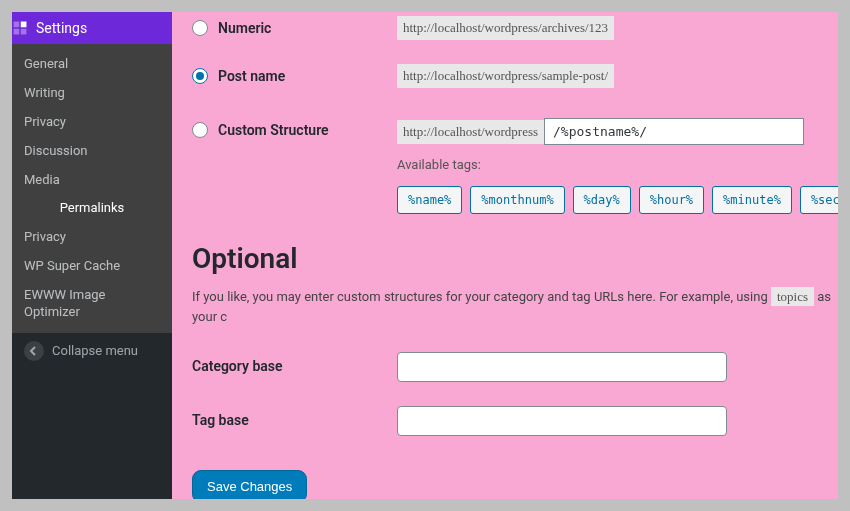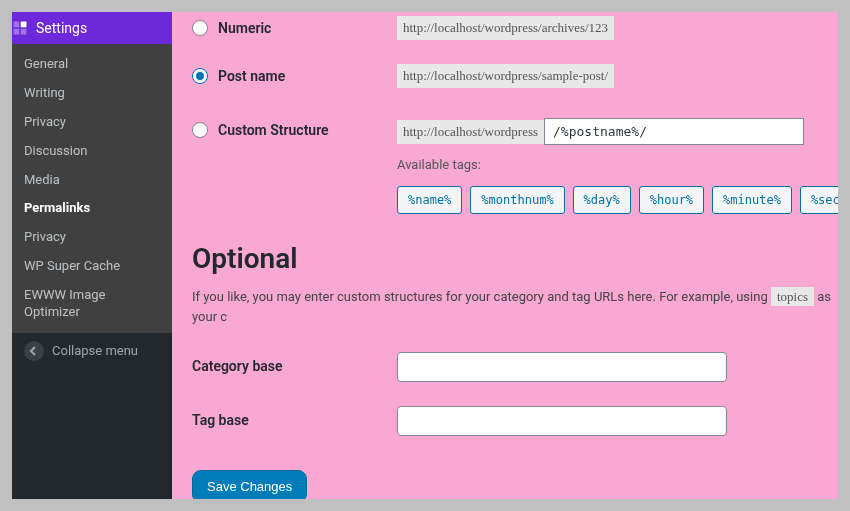--- a/index.html
+++ b/index.html
@@ -58,21 +58,22 @@
   }
   .sidebar .submenu .item {
     padding: 6px 12px;
     font-size: 13px;
     color: rgba(240,245,250,.7);
     cursor: pointer;
     line-height: 1.3;
   }
   .sidebar .submenu .item.current {
     color: #fff;
-    font-weight: 700;
+    font-weight: 400;
+    text-align: center;
   }
   .sidebar .collapse {
     border-top: 0;
     padding: 8px 12px;
     display: flex;
     align-items: center;
     color: rgba(240,245,250,.6);
     font-size: 13px;
     cursor: pointer;
   }

